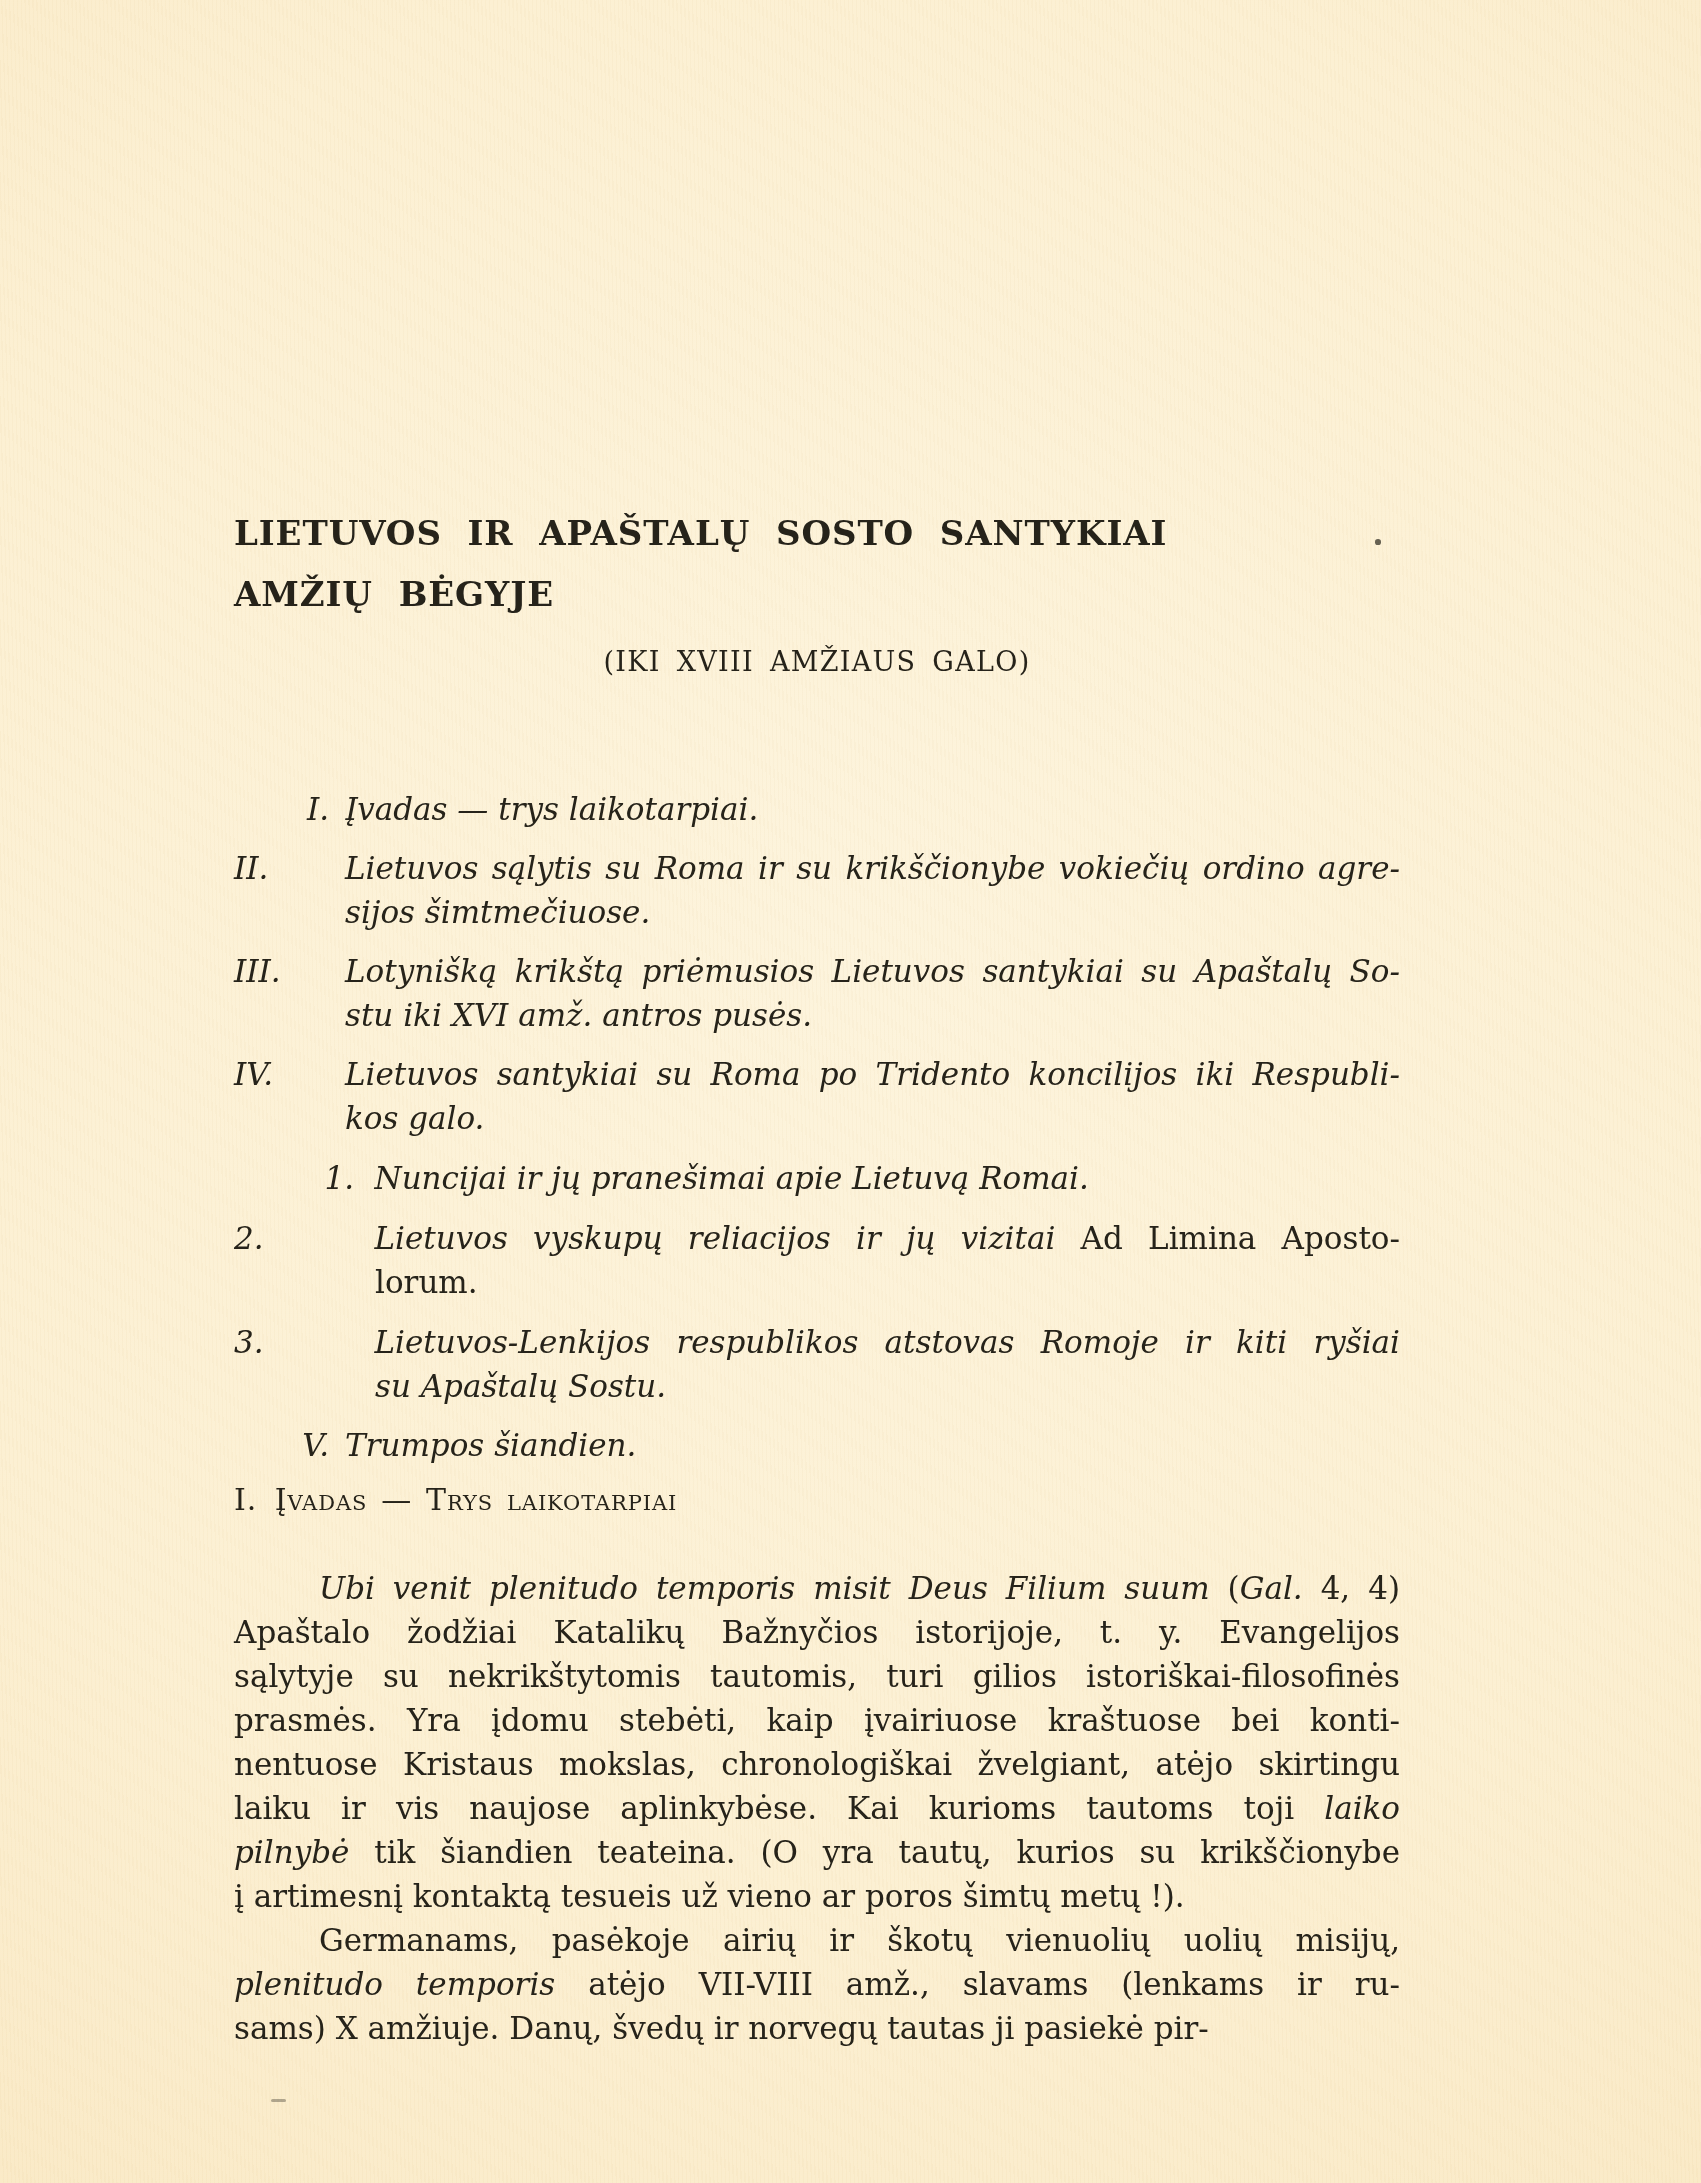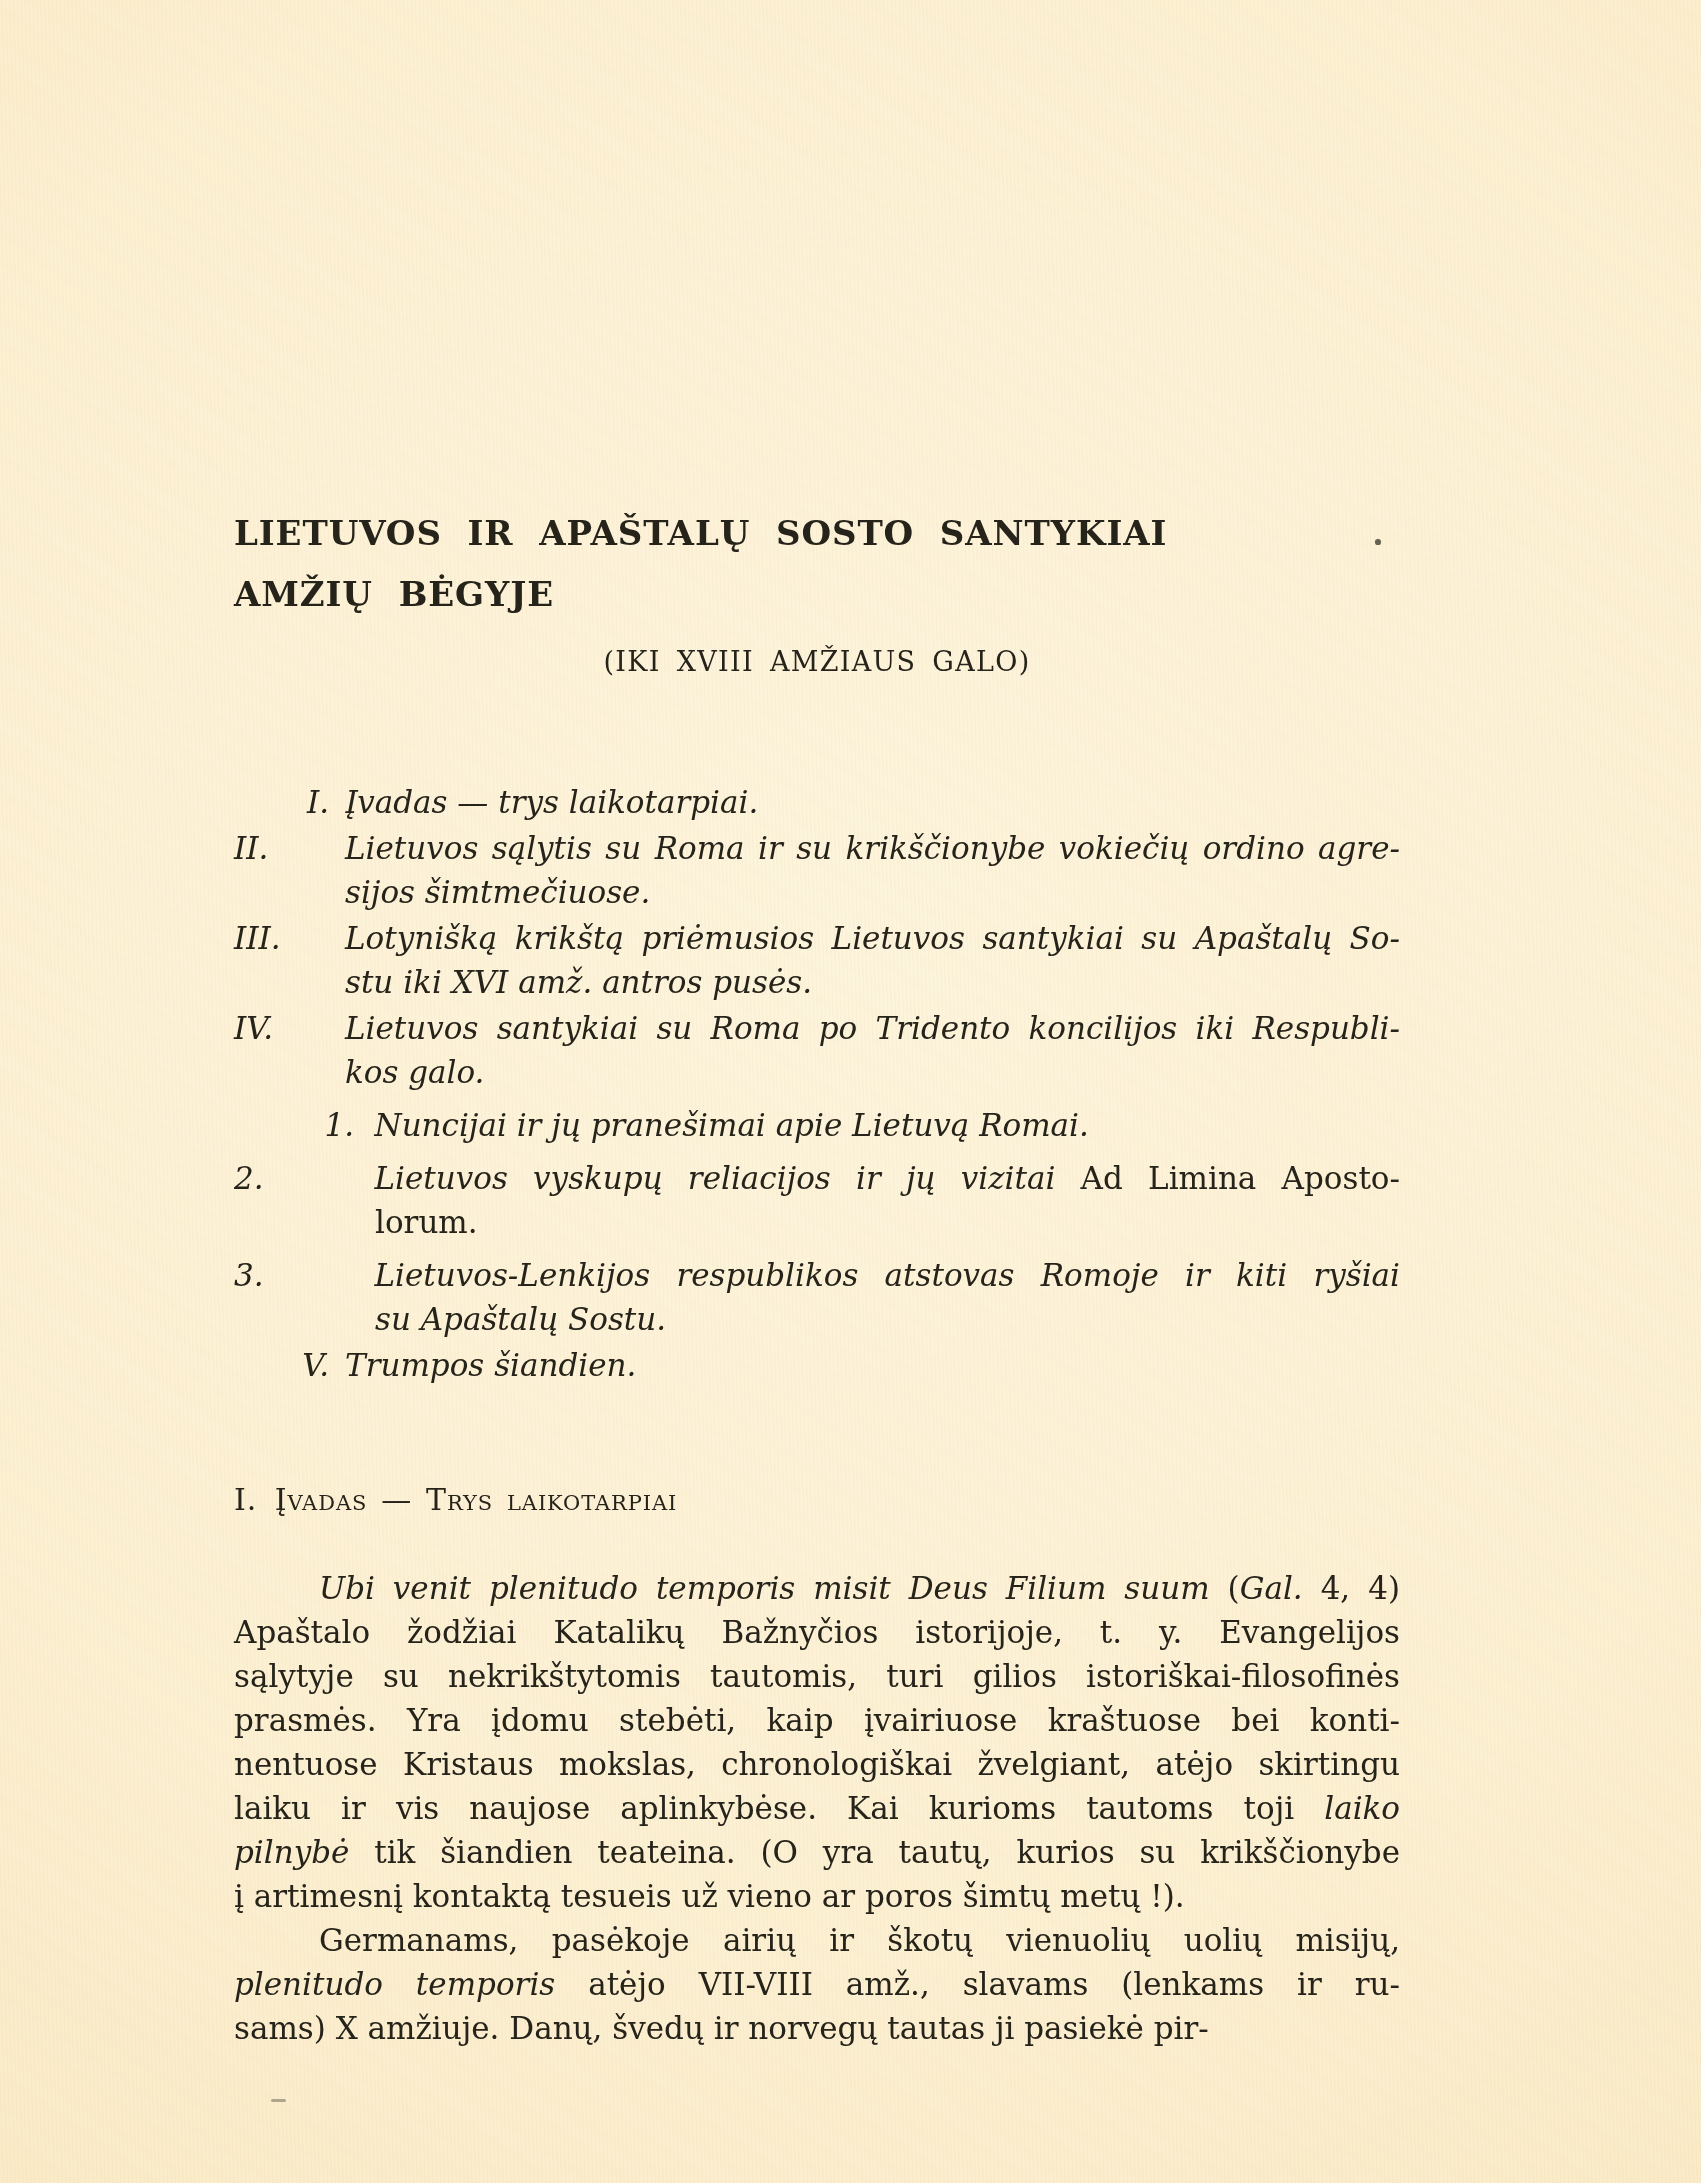--- a/index.html
+++ b/index.html
@@ -45,22 +45,22 @@
     font-weight: 400;
     letter-spacing: 1.3px;
     word-spacing: 6.1px;
   }
   
   #outline {
     top: 771px;
     font-size: 31px;
     line-height: 44px;
   }
-  .o-item { margin-top: 2px; }
-  .o-item:first-child, .o-item.sub { margin-top: 9px; }
+  .o-item { margin-top: 15px; }
+  .o-item:first-child, .o-item.sub { margin-top: 16px; }
   .o-line.first { padding-left: 111px; text-indent: -111px; }
   .o-line.cont  { padding-left: 111px; }
   .o-item.sub .o-line.first { padding-left: 141px; text-indent: -141px; }
   .o-item.sub .o-line.cont  { padding-left: 141px; }
   .lbl {
     display: inline-block;
     width: 95px;
     margin-right: 16px;
     text-align: right;
     text-indent: 0;

